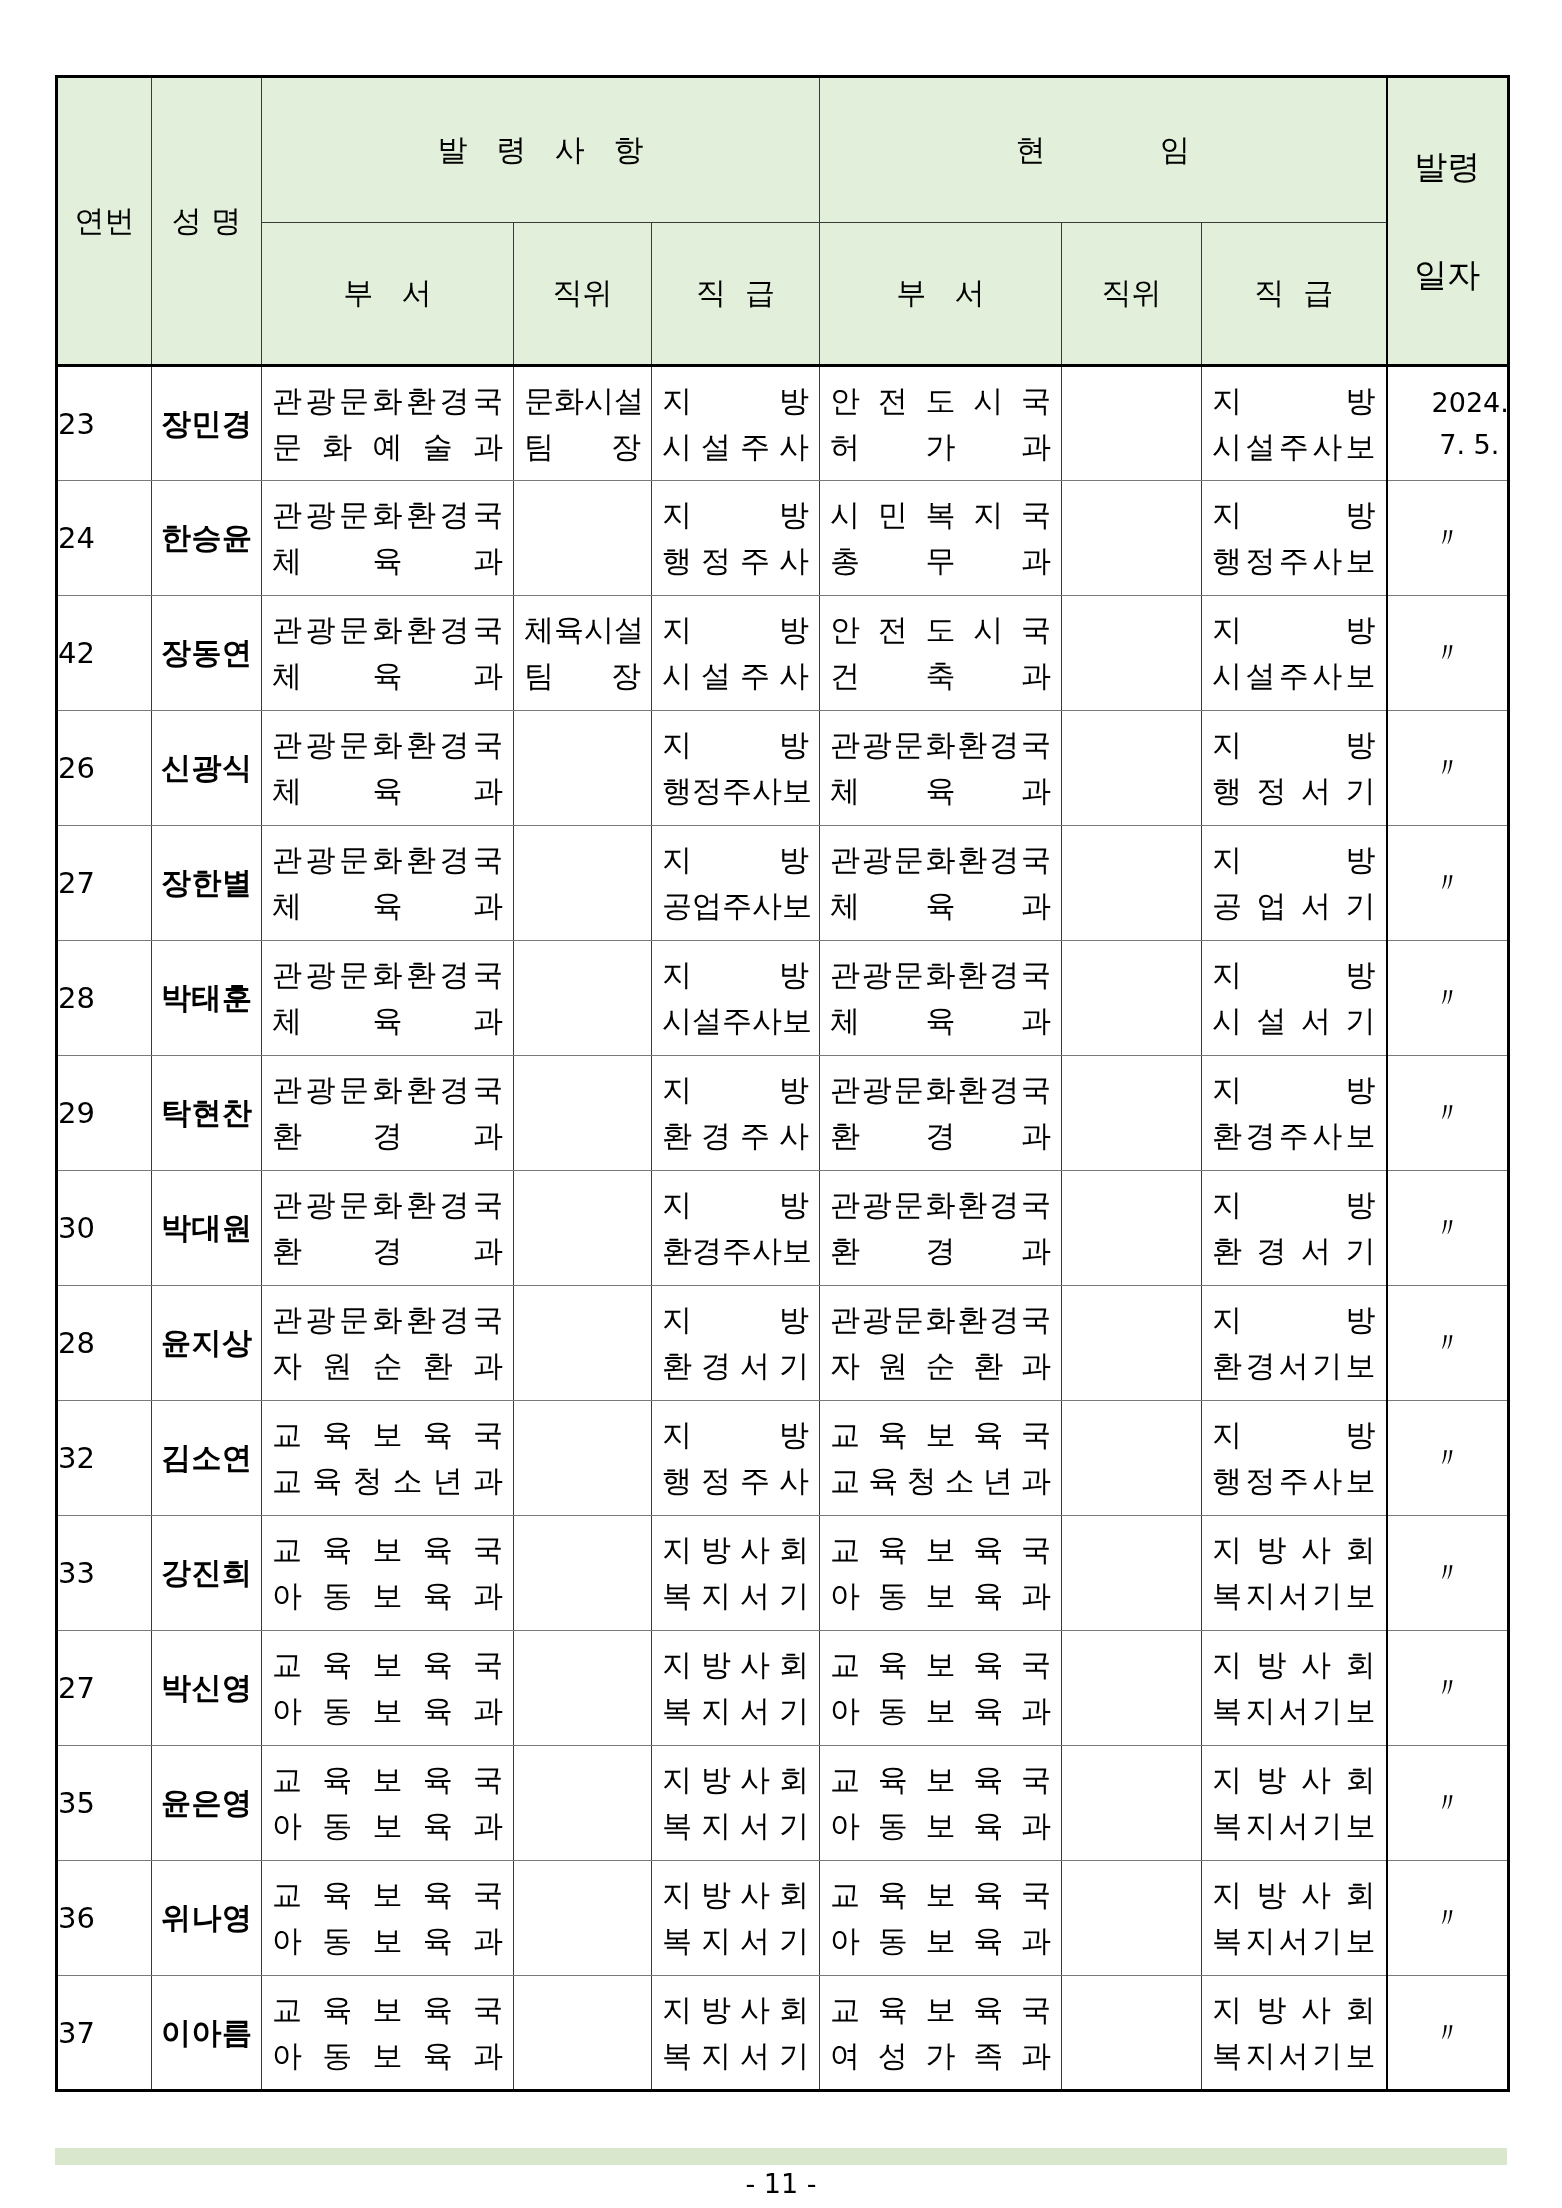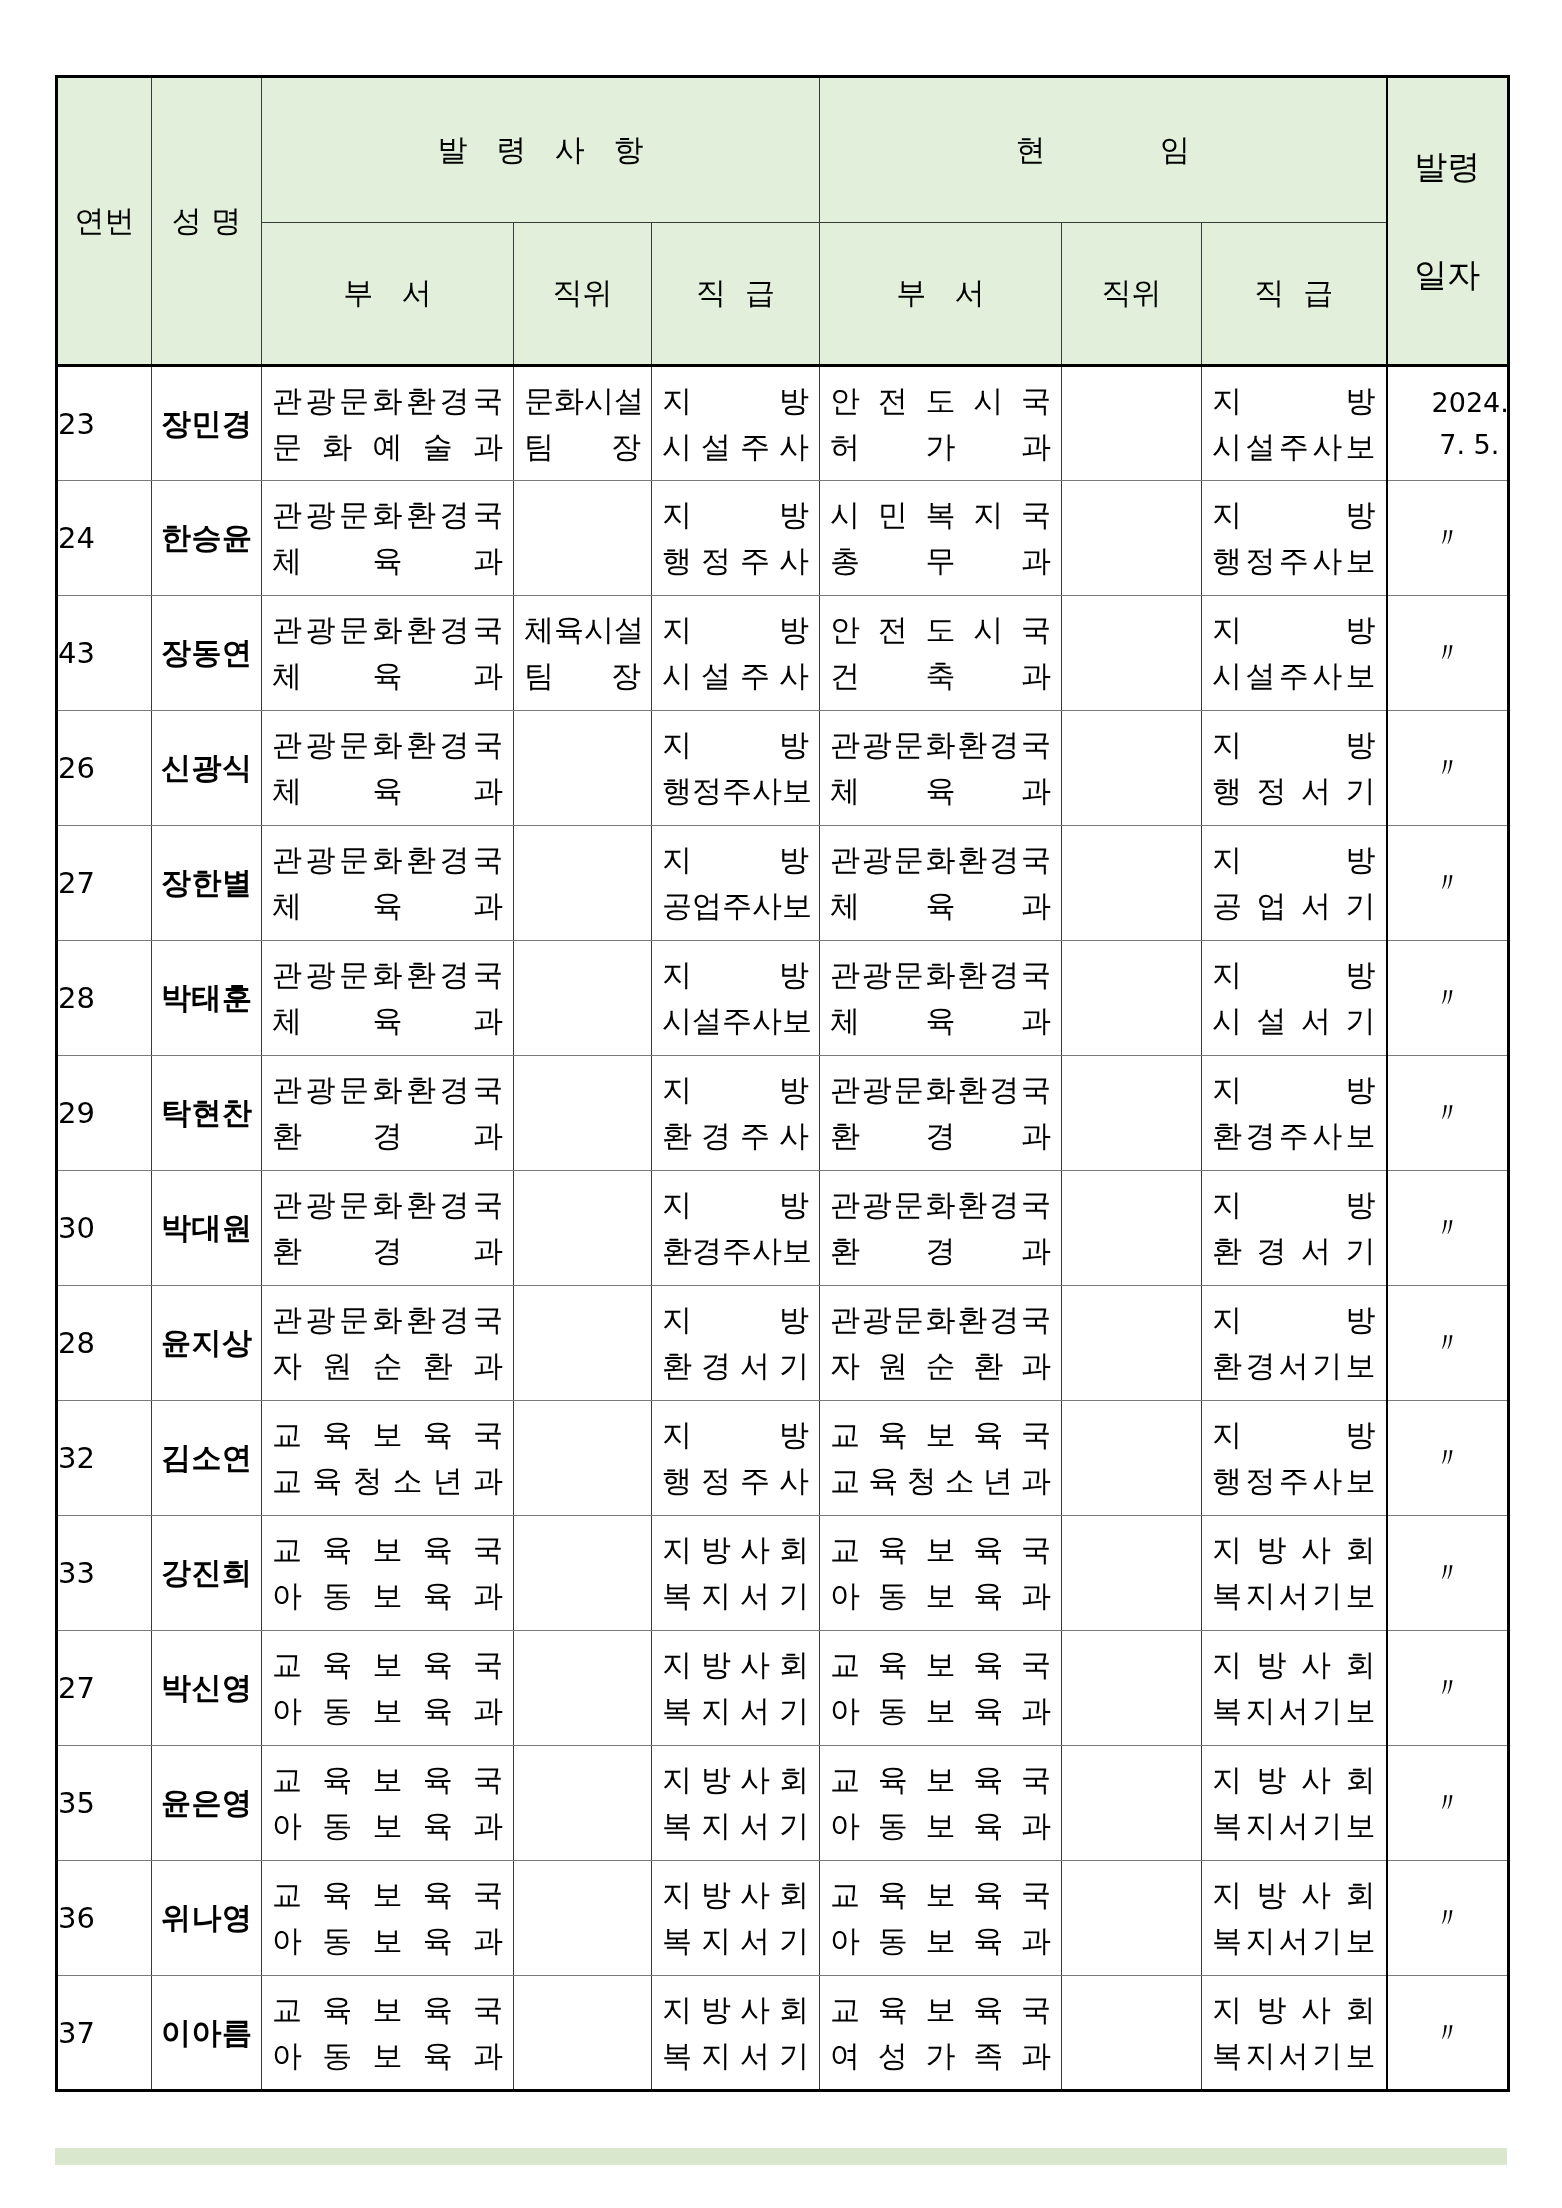--- a/index.html
+++ b/index.html
@@ -204,21 +204,21 @@
             <div class="lines">
               <div class="dline"><span>지</span><span>방</span></div>
               <div class="dline"><span>행</span><span>정</span><span>주</span><span>사</span><span>보</span></div>
             </div>
           </td>
           <td class="date-col">
             <div class="ditto">〃</div>
           </td>
         </tr>
         <tr>
-          <td class="seq-cell">43</td>
+          <td class="seq-cell">42</td>
           <td class="name-cell">
             <div class="lines">
               <div class="dline"><span>장</span><span>동</span><span>연</span></div>
             </div>
           </td>
           <td class="appt-dept-cell">
             <div class="lines">
               <div class="dline"><span>관</span><span>광</span><span>문</span><span>화</span><span>환</span><span>경</span><span>국</span></div>
               <div class="dline"><span>체</span><span>육</span><span>과</span></div>
             </div>
@@ -743,14 +743,15 @@
             </div>
           </td>
           <td class="date-col">
             <div class="ditto">〃</div>
           </td>
         </tr>
       </tbody>
   </table>
 
   <div class="footer-bar"></div>
+  <div class="page-number">- 11 -</div>
 
 </div>
 
 </body></html>

